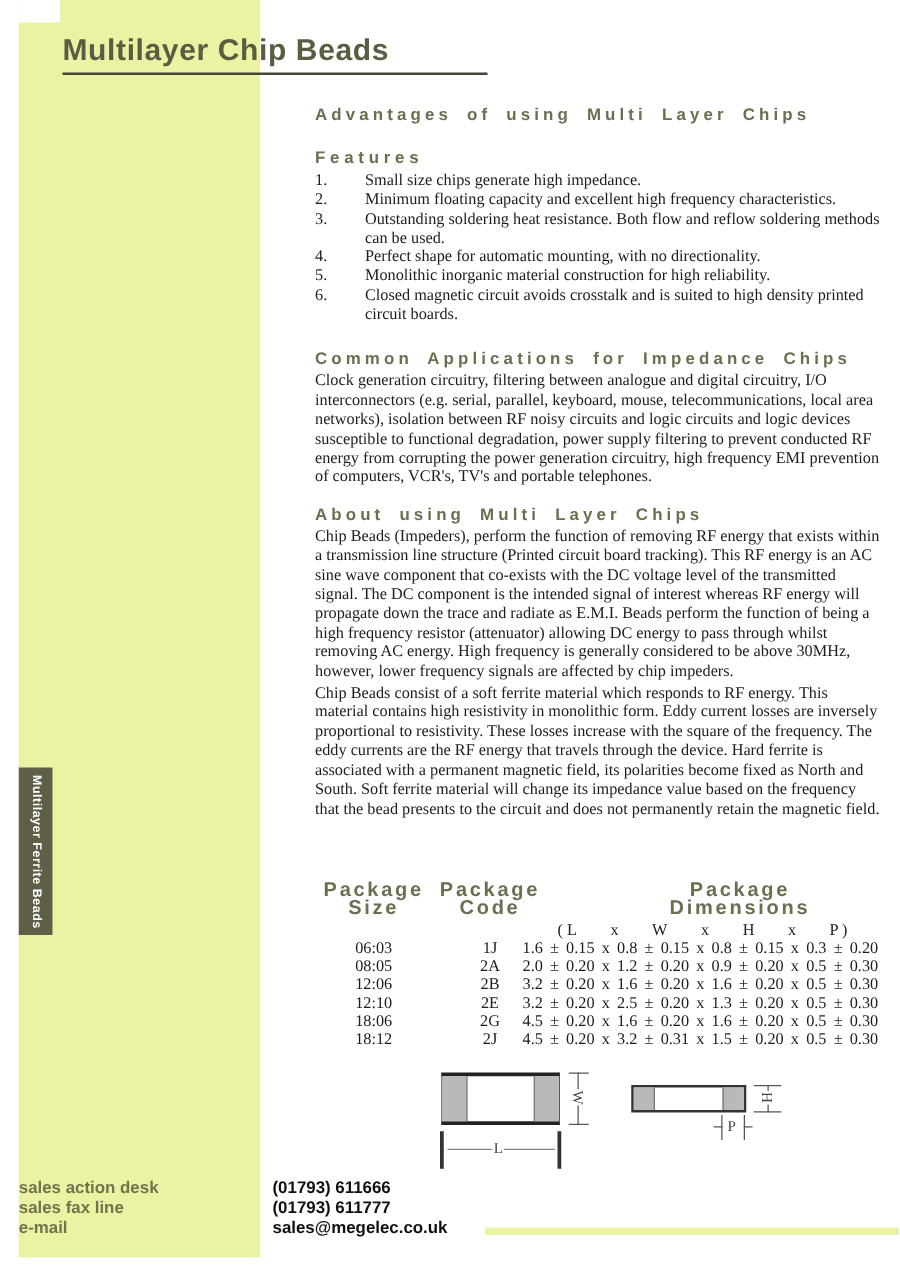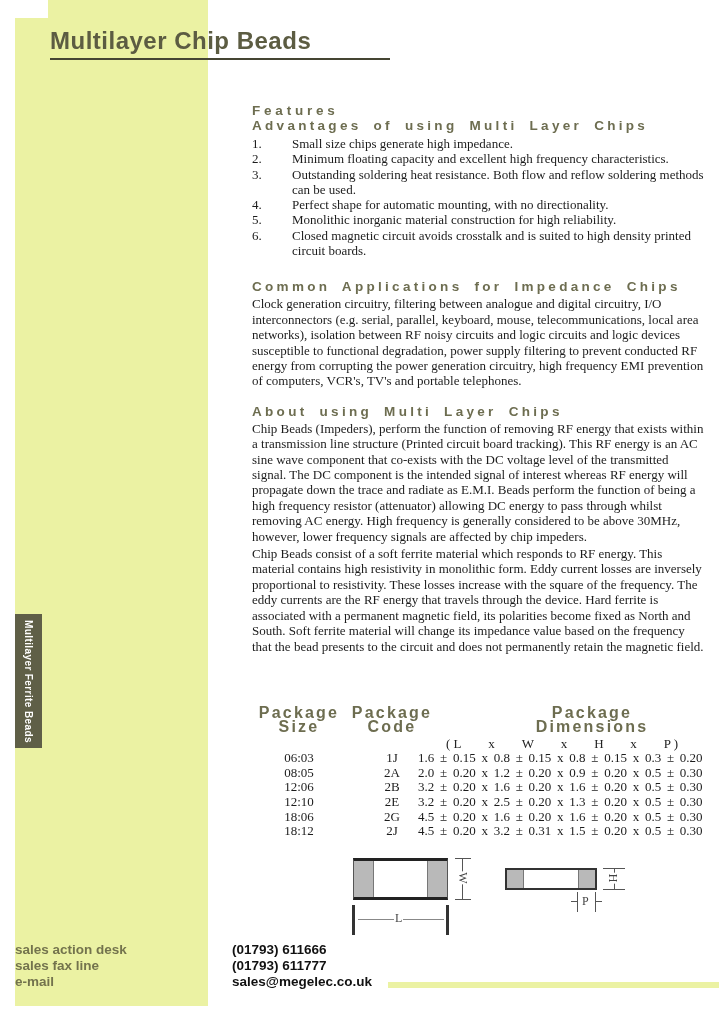--- a/index.html
+++ b/index.html
@@ -61,39 +61,39 @@
   .chipR .pad{width:16px;}
   .dline{background:#555;}
   .dim-label{position:absolute;font-size:12px;color:#444;background:#ffffff;line-height:12px;padding:0 1px;}
   .rot{transform:rotate(90deg);}
 
   
   .footer{position:absolute;left:0;top:942px;width:470px;font-family:"Liberation Sans",sans-serif;
           font-weight:bold;font-size:13.5px;line-height:16px;}
   .f-row{display:flex;}
   .f-label{width:193px;flex:0 0 193px;text-align:left;color:#73734d;}
-  .f-value{padding-left:24px;color:#111111;white-space:nowrap;}
+  .f-value{padding-left:10px;color:#111111;white-space:nowrap;}
   .footer-bar{position:absolute;left:373px;top:982px;width:331px;height:6px;background:#ebf2a3;}
 </style>
 </head>
 <body>
 
 <div class="page">
 
   <div class="yellow-col"></div>
   <div class="notch"></div>
 
   <div class="title">Multilayer Chip Beads</div>
 
   <div class="side-tab">Multilayer Ferrite Beads</div>
 
   <div class="content">
+    <p class="sec-heading">Advantages of using Multi Layer Chips</p>
+
     <p class="sec-heading h-features">Features</p>
-
-    <p class="sec-heading">Advantages of using Multi Layer Chips</p>
     <ol class="features-list">
       <li>
         <span class="num">1.</span>
         <span class="txt">Small size chips generate high impedance.</span>
       </li>
       <li>
         <span class="num">2.</span>
         <span class="txt">Minimum floating capacity and excellent high frequency characteristics.</span>
       </li>
       <li>

